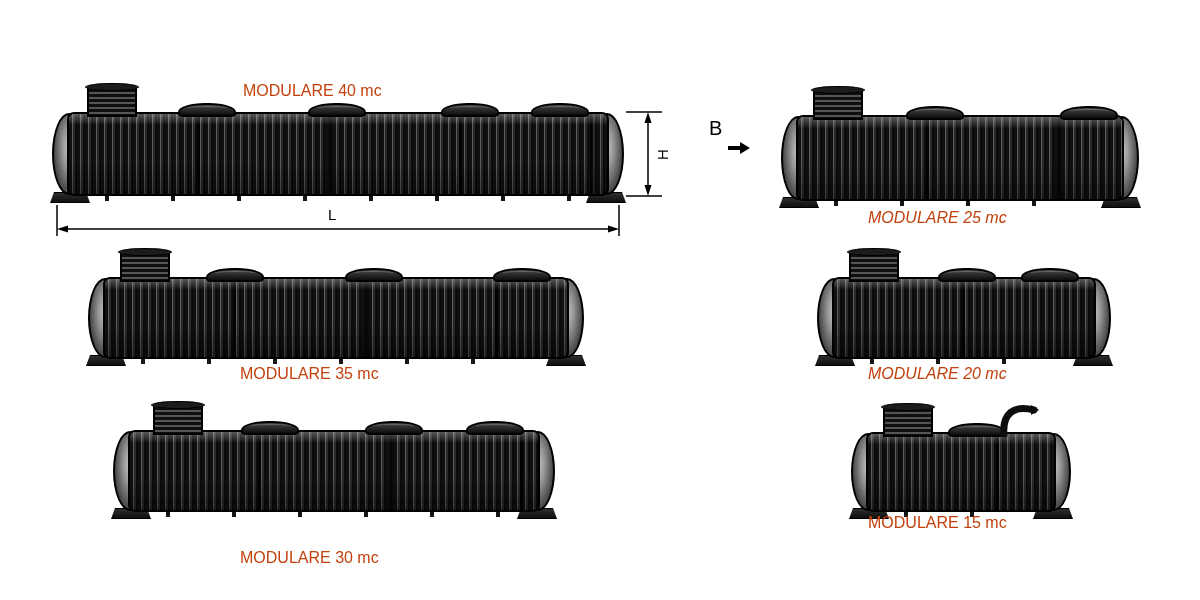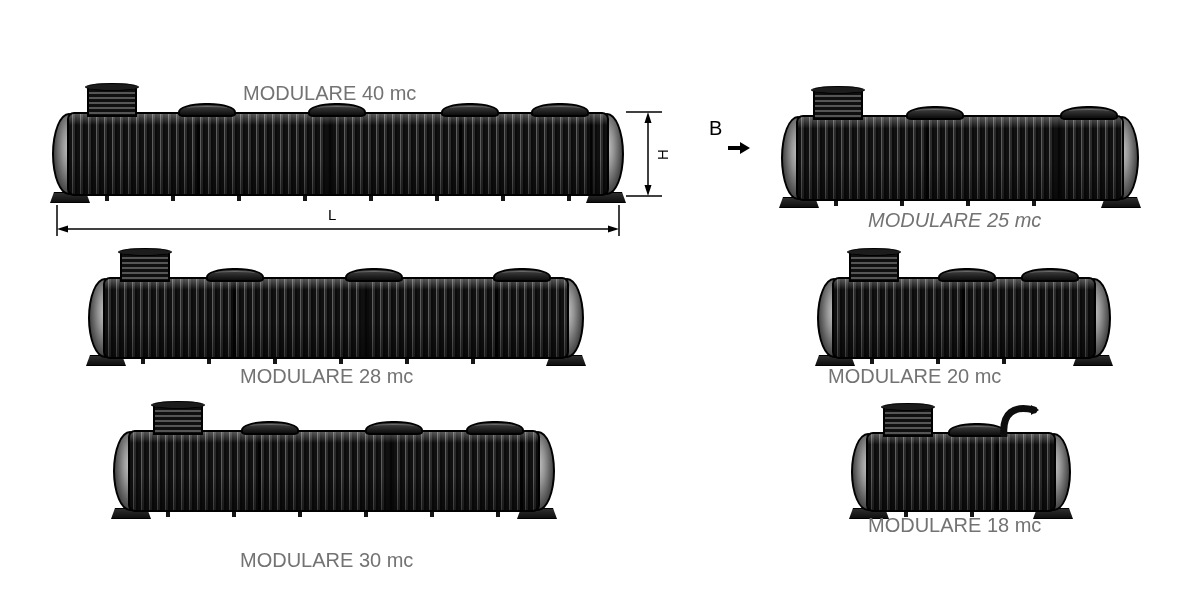--- a/index.html
+++ b/index.html
@@ -43,21 +43,21 @@
   }
   .foot.left{left:-7px}
   .foot.right{right:-7px}
   .drains{
     position:absolute;left:48px;right:48px;bottom:-5px;height:5px;z-index:0;
     background:repeating-linear-gradient(90deg,#161616 0 4px,transparent 4px 66px);
   }
   .pipe{position:absolute;z-index:3;}
 
   
-  .lbl{position:absolute;font-size:20px;color:#737373;white-space:nowrap;z-index:5;}
+  .lbl{position:absolute;font-size:16px;color:#c2410c;white-space:nowrap;z-index:5;}
   .dim-label{position:absolute;font-size:15px;color:#000;z-index:5;}
   #h-label{left:652px;top:146px;width:20px;text-align:center;transform:rotate(-90deg);}
   #l-label{left:328px;top:206px;}
   #b-label{left:709px;top:117px;font-size:20px;}
   .overlay{position:absolute;left:0;top:0;z-index:4;pointer-events:none;}
 </style>
 </head>
 <body>
 
 <div id="canvas">
@@ -82,21 +82,21 @@
     <div class="foot right"></div>
     <div class="drains"></div>
     <div class="end left"></div>
     <div class="end right"></div>
     <div class="body"></div>
     <div class="neck" style="left:27px;"></div>
     <div class="lid" style="left:113px;"></div>
     <div class="lid" style="left:252px;"></div>
     <div class="lid" style="left:400px;"></div>
   </div>
-  <div class="lbl" style="left:240px;top:365px;">MODULARE 28 mc</div>
+  <div class="lbl" style="left:240px;top:365px;">MODULARE 35 mc</div>
 
   <div class="tank" style="left:118px;top:430px;width:432px;height:82px;">
     <div class="foot left"></div>
     <div class="foot right"></div>
     <div class="drains"></div>
     <div class="end left"></div>
     <div class="end right"></div>
     <div class="body"></div>
     <div class="neck" style="left:35px;"></div>
     <div class="lid" style="left:123px;"></div>
@@ -122,37 +122,37 @@
     <div class="foot left"></div>
     <div class="foot right"></div>
     <div class="drains"></div>
     <div class="end left"></div>
     <div class="end right"></div>
     <div class="body"></div>
     <div class="neck" style="left:27px;"></div>
     <div class="lid" style="left:116px;"></div>
     <div class="lid" style="left:199px;"></div>
   </div>
-  <div class="lbl" style="left:828px;top:365px;">MODULARE 20 mc</div>
+  <div class="lbl" style="left:868px;top:365px;font-style:italic;">MODULARE 20 mc</div>
 
   <div class="tank" style="left:856px;top:432px;width:210px;height:80px;">
     <div class="foot left"></div>
     <div class="foot right"></div>
     <div class="drains"></div>
     <div class="end left"></div>
     <div class="end right"></div>
     <div class="body"></div>
     <div class="neck" style="left:27px;"></div>
     <div class="lid" style="left:92px;"></div>
     <svg class="pipe" style="left:142px;top:-31px;" width="44" height="36">
       <path d="M6 34 C4 12, 16 4, 36 9" stroke="#0d0d0d" stroke-width="7" fill="none" stroke-linecap="round"></path>
       <path d="M33 4 L41 9 L33 14 Z" fill="#0d0d0d"></path>
     </svg>
   </div>
-  <div class="lbl" style="left:868px;top:514px;">MODULARE 18 mc</div>
+  <div class="lbl" style="left:868px;top:514px;">MODULARE 15 mc</div>
 
   <svg class="overlay" width="1200" height="600">
 
     <line x1="626" y1="112" x2="662" y2="112" stroke="#000" stroke-width="1.5"></line>
     <line x1="626" y1="196" x2="662" y2="196" stroke="#000" stroke-width="1.5"></line>
     <line x1="648" y1="117" x2="648" y2="191" stroke="#000" stroke-width="1.5"></line>
     <polygon points="648,112 644.5,123 651.5,123" fill="#000"></polygon>
     <polygon points="648,196 644.5,185 651.5,185" fill="#000"></polygon>
 
     <line x1="57" y1="205" x2="57" y2="236" stroke="#000" stroke-width="1.5"></line>

